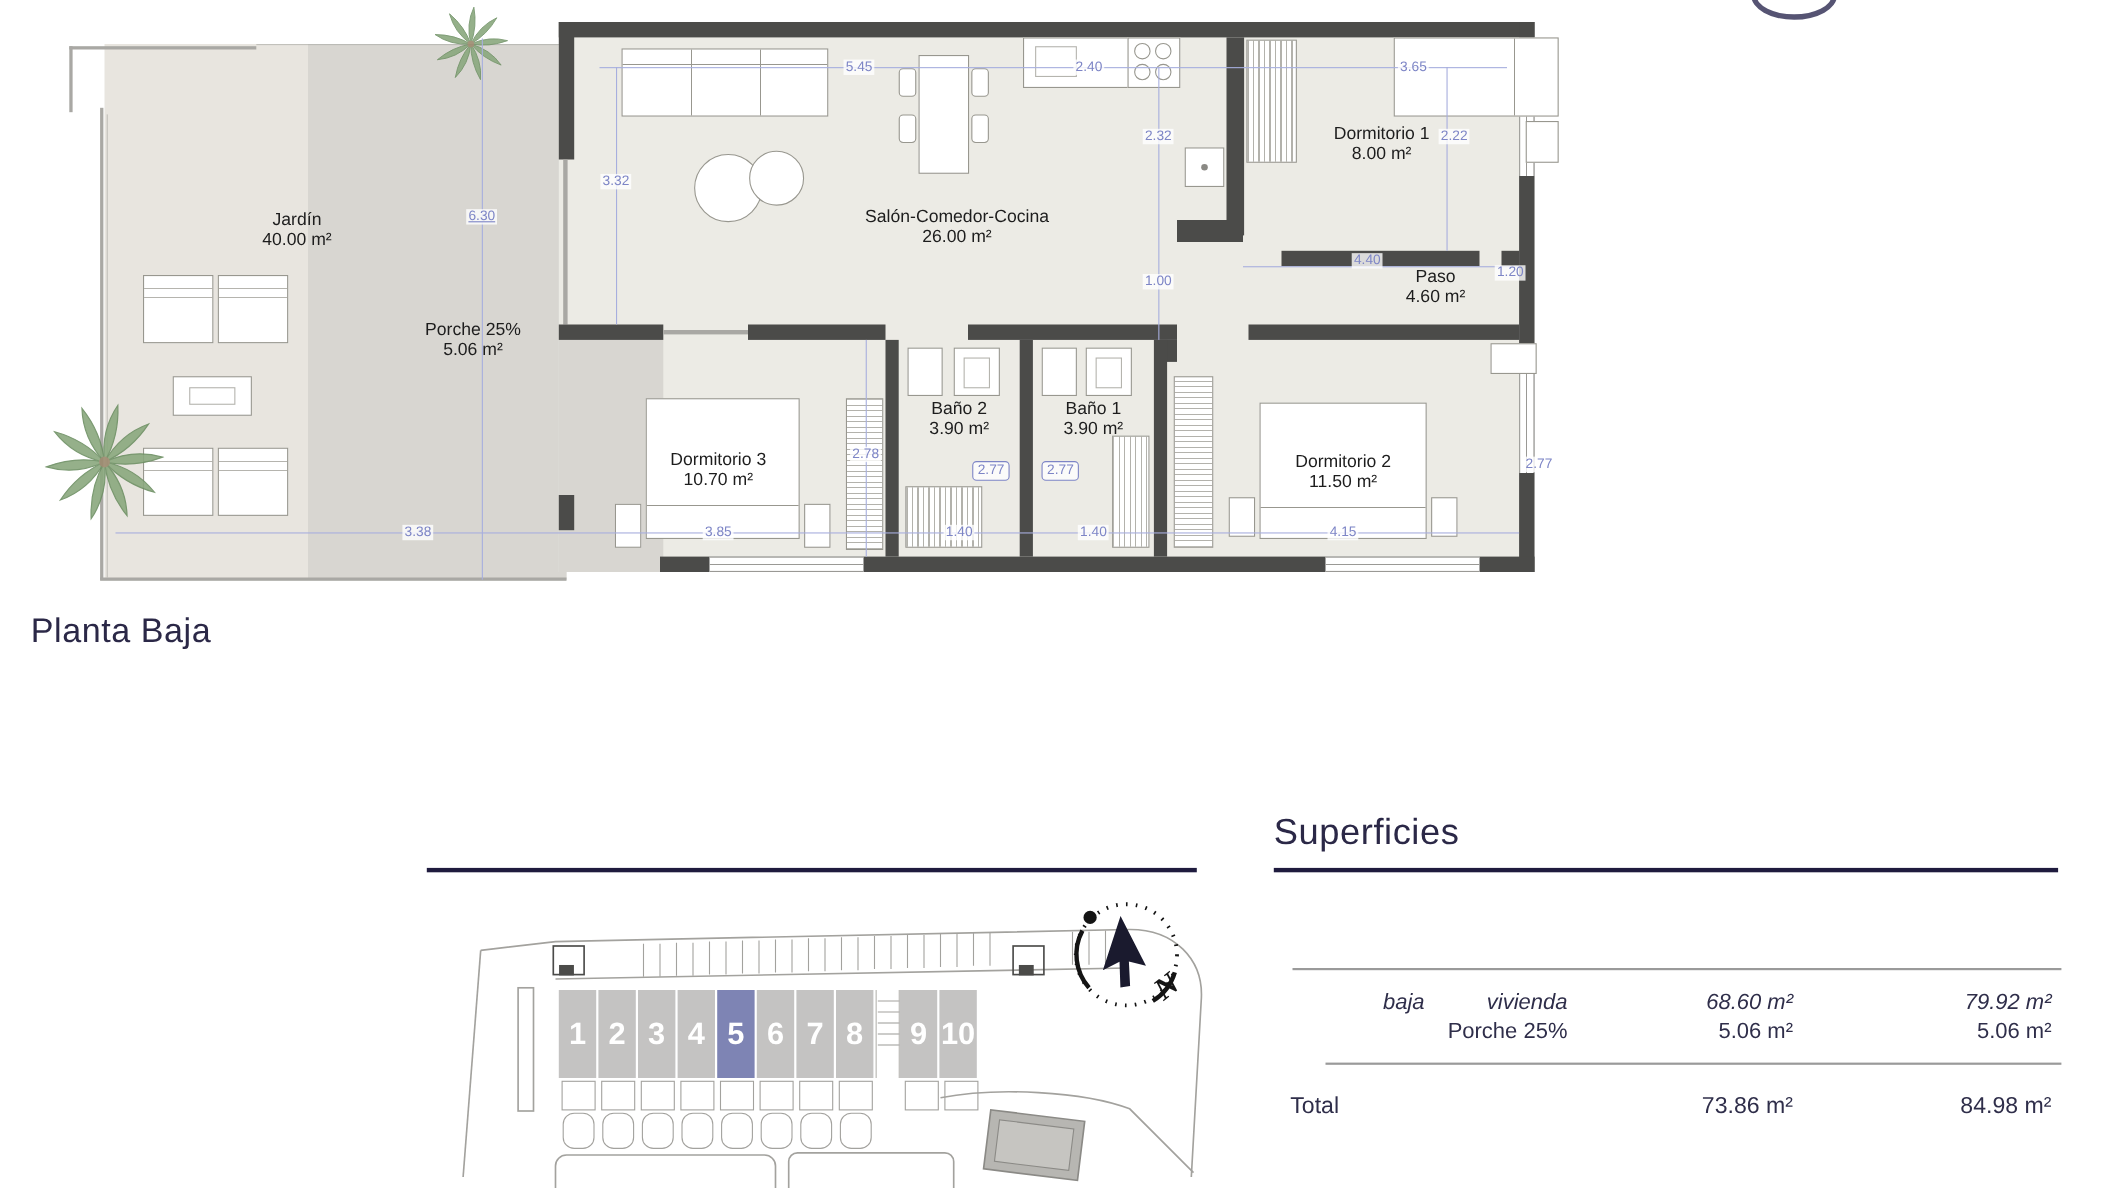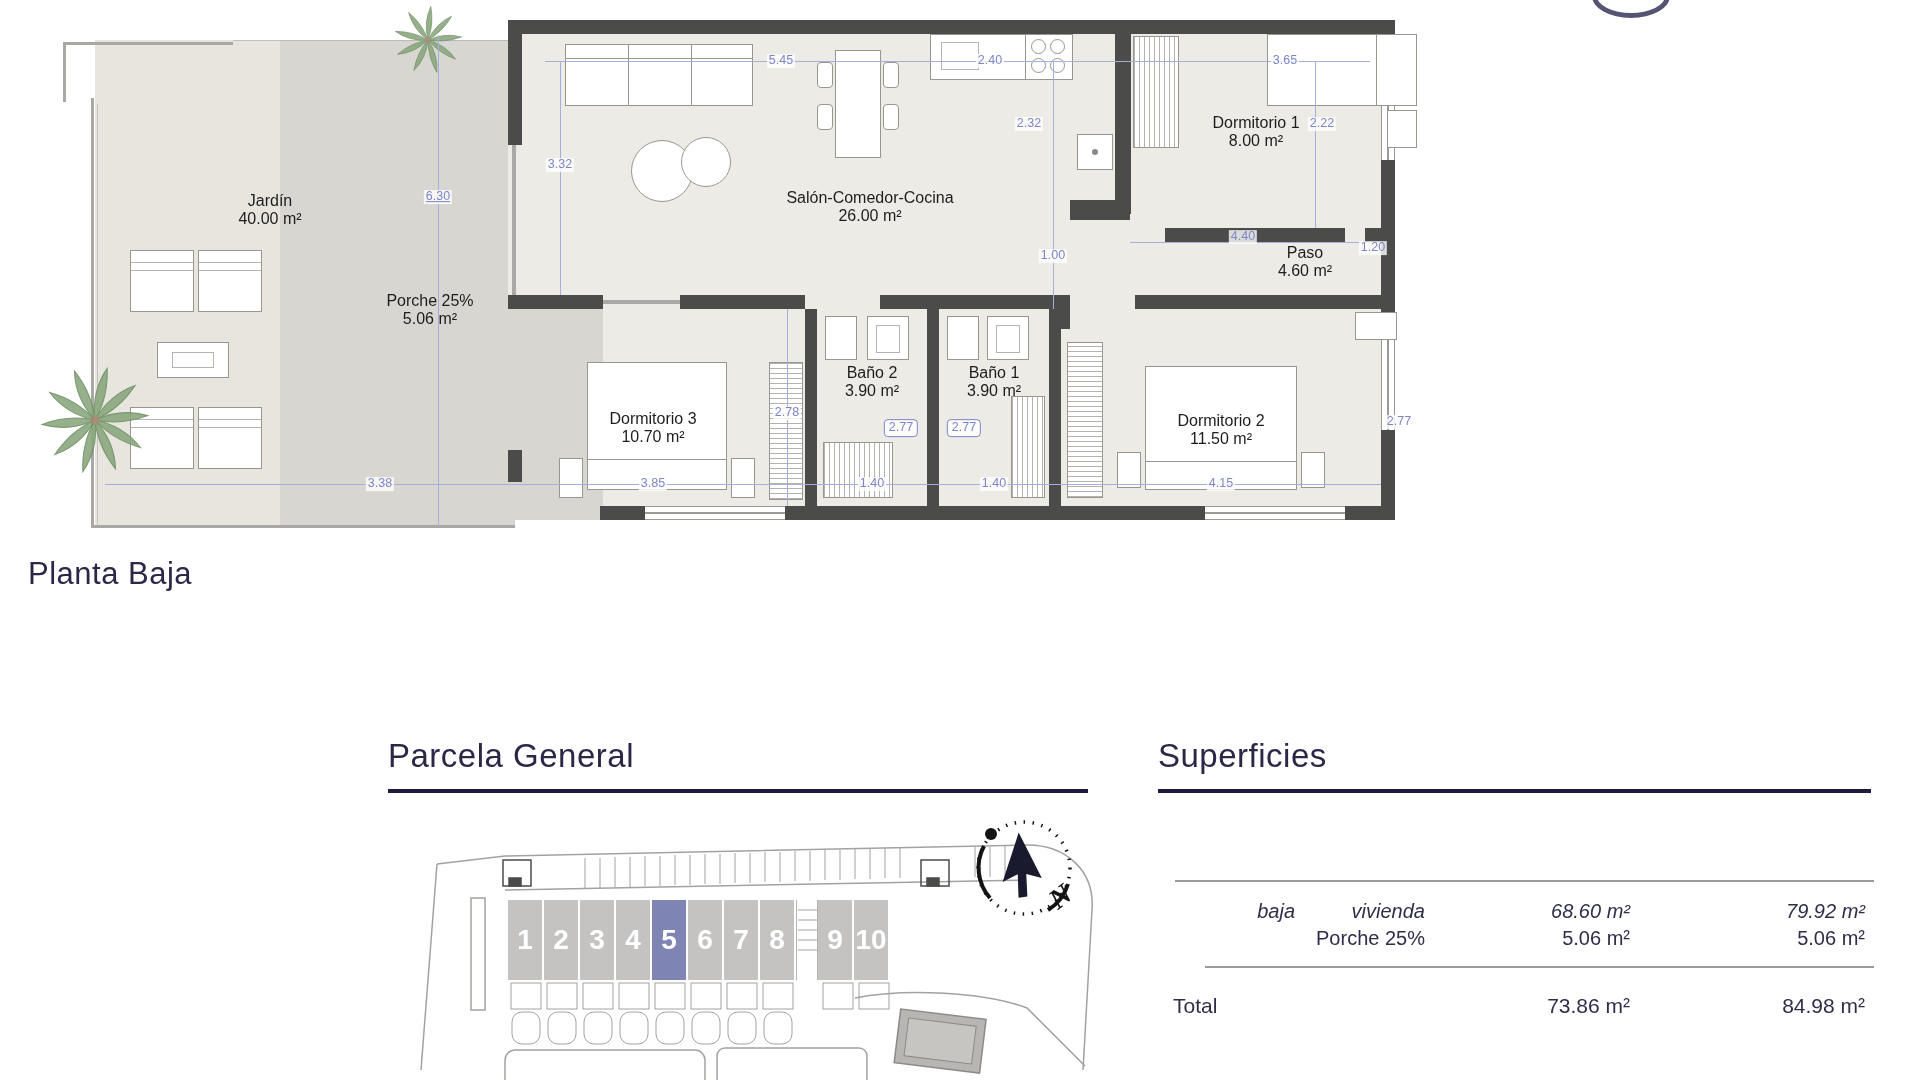--- a/index.html
+++ b/index.html
@@ -215,21 +215,21 @@
     <div class="dl" style="left:1290px;top:51px;width:1px;height:167px;"></div>
     <div class="dl" style="left:413px;top:25px;width:1px;height:492px;"></div>
     <div class="dl" style="left:1105px;top:232px;width:251px;height:1px;"></div>
     <div class="dl" style="left:762px;top:299px;width:1px;height:197px;"></div>
     <div class="dl" style="left:80px;top:474px;width:1276px;height:1px;"></div>
 
     <span class="dim" style="left:756px;top:51px;">5.45</span>
     <span class="dim" style="left:965px;top:51px;">2.40</span>
     <span class="dim" style="left:1260px;top:51px;">3.65</span>
     <span class="dim" style="left:535px;top:155px;">3.32</span>
-    <span class="dim" style="left:1004px;top:114px;">2.32</span>
+    <span class="dim" style="left:1028px;top:114px;">2.32</span>
     <span class="dim" style="left:1297px;top:114px;text-align:right;">2.22</span>
     <span class="dim" style="left:413px;top:187px;text-decoration:underline;">6.30</span>
     <span class="dim" style="left:1028px;top:246px;">1.00</span>
     <span class="dim" style="left:1218px;top:227px;">4.40</span>
     <span class="dim" style="left:1348px;top:238px;">1.20</span>
     <span class="dim" style="left:762px;top:403px;">2.78</span>
     <span class="dim boxed" style="left:876px;top:418px;">2.77</span>
     <span class="dim boxed" style="left:939px;top:418px;">2.77</span>
     <span class="dim" style="left:1374px;top:412px;">2.77</span>
     <span class="dim" style="left:355px;top:474px;">3.38</span>
@@ -271,21 +271,20 @@
       <span>3.90 m²</span>
     </div>
     <div class="room" style="left:1196px;top:420px;">
       <span>Dormitorio 2</span>
       <span>11.50 m²</span>
     </div>
   </div>
 
   <div class="plan-title">Planta Baja</div>
 
-  <div class="sec-head" style="left:388px;top:737px;">Parcela General</div>
   <div class="sec-bar" style="left:388px;top:789px;width:700px;"></div>
 
 
   <svg class="siteplan" width="740" height="282" viewBox="0 0 740 282">
     <g fill="none" stroke="#a3a29e" stroke-width="1.5">
 
       <path d="M 52,66 L 36,272"></path>
       <path d="M 52,66 L 120,58 L 640,47 C 682,46 710,74 707,112 L 698,272"></path>
       <path d="M 120,92 L 640,82"></path>
 

